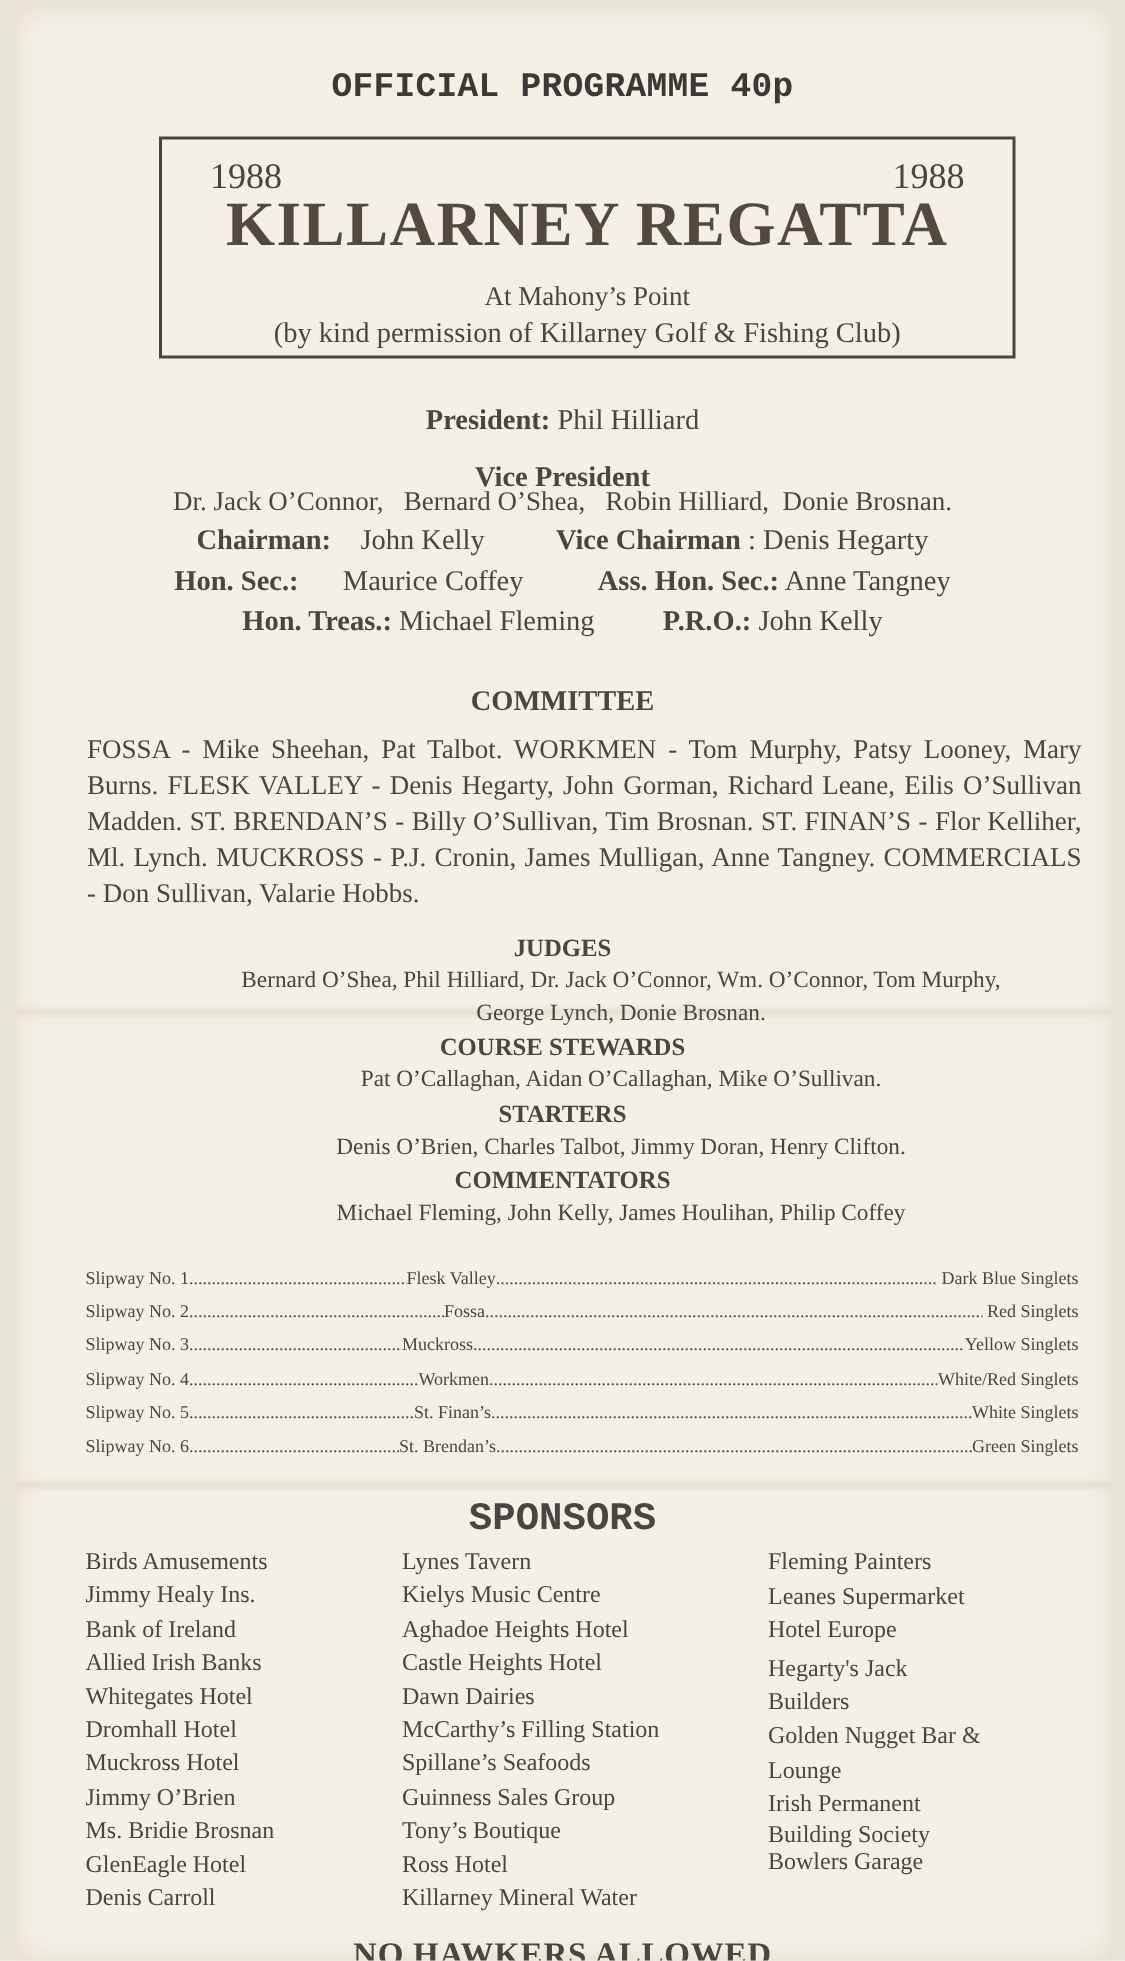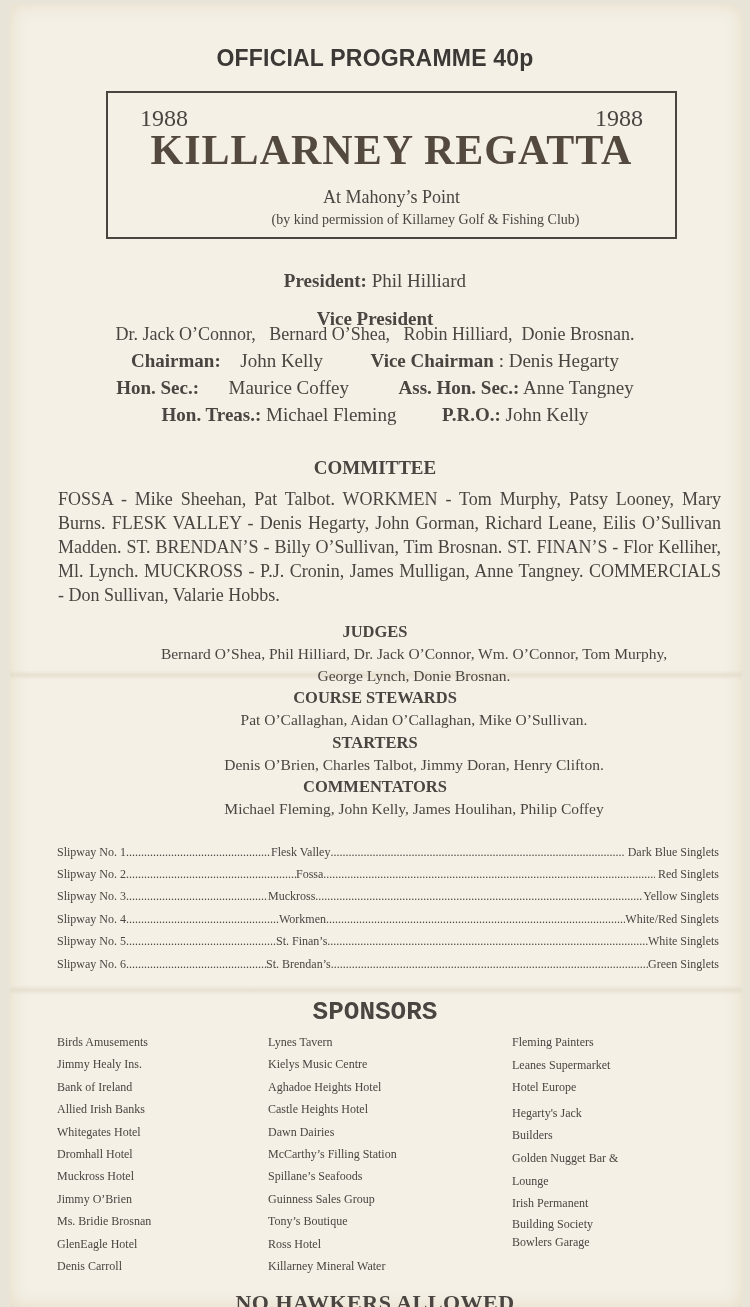--- a/index.html
+++ b/index.html
@@ -17,37 +17,37 @@
       box-shadow: inset 0 0 18px rgba(210,195,160,0.45);
     }
     .crease {
       position: absolute; left: 10px; width: 732px; height: 10px;
       background: linear-gradient(180deg, rgba(255,255,255,0) 0%, rgba(225,218,200,0.7) 50%, rgba(255,255,255,0) 100%);
     }
     .abs { position: absolute; }
     .center { text-align: center; left: 0; width: 750px; }
 
     .prog-header {
-      font-family: Liberation Sans, sans-serif;
+      font-family: Liberation Mono, monospace;
       font-weight: bold; font-size: 23px; color: #3c3835; letter-spacing: 0.2px;
       top: 45px;
     }
     .title-box {
       left: 106px; top: 91px; width: 571px; height: 148px;
       border: 2px solid #4a4540; box-sizing: border-box;
     }
     .year { font-size: 24px; top: 12px; color: #4a4540; }
     .year.left { left: 32px; }
     .year.right { right: 32px; }
     .main-title {
       font-weight: bold; font-size: 42px; letter-spacing: 1px; color: #54493f;
       top: 33px; left: 0; width: 567px; text-align: center;
     }
     .venue { font-size: 18px; top: 94px; left: 0; width: 567px; text-align: center; }
-    .permission { font-size: 14px; top: 119px; left: 0; width: 567px; text-align: center; margin-left: 34px; }
+    .permission { font-size: 19px; top: 119px; left: 0; width: 567px; text-align: center; }
 
     .officer-line { font-size: 19px; white-space: nowrap; }
     .officer-line b { font-weight: bold; }
     .spacer { display: inline-block; }
 
     .section-head { font-weight: bold; font-size: 19px; }
     .section-head.small { font-size: 16.5px; }
     .committee-text {
       left: 58px; width: 663px; top: 487px; font-size: 18px; line-height: 24px;
       text-align: justify;
@@ -61,21 +61,21 @@
     .slip-row .dots { overflow: hidden; flex: 1 1 auto; }
     .slip-row .dots::before {
       content: "..........................................................................................................................";
     }
     .slip-row .c1 { flex: 0 0 auto; }
     .slip-row .c2 { flex: 0 0 auto; }
     .slip-row .c3 { flex: 0 0 auto; }
     .slip-row .d1 { width: 145px; flex: 0 0 auto; overflow: hidden; }
 
     .sponsors-head { font-weight: bold; font-size: 26px; top: 997px; font-family: Liberation Mono, monospace; }
-    .sp-col { font-size: 12px; line-height: 22.4px; }
+    .sp-col { font-size: 16px; line-height: 22.4px; }
     .sp-col div { white-space: nowrap; }
     .hawkers { font-weight: bold; font-size: 22px; top: 1290px; letter-spacing: 0.5px; }
   </style>
 </head>
 <body>
 
 <div class="paper"></div>
 <div class="crease" style="top:670px"></div>
 <div class="crease" style="top:985px"></div>
 

